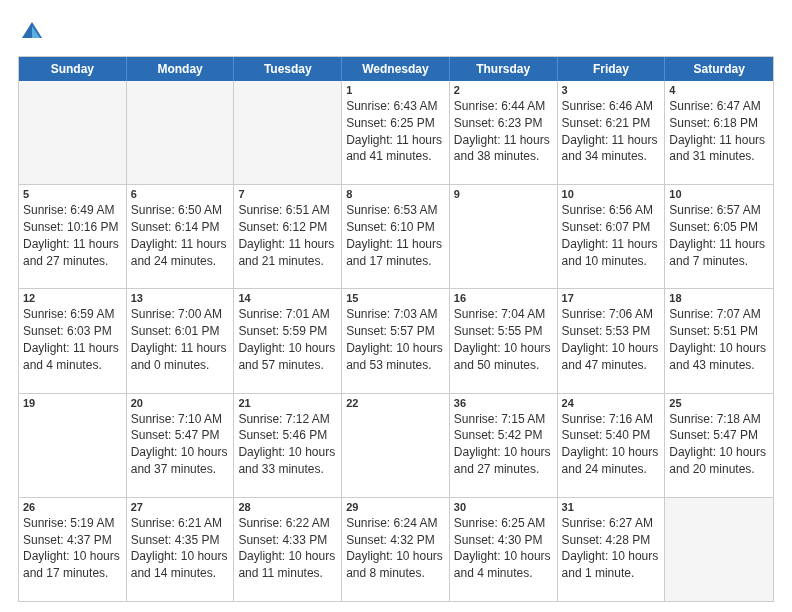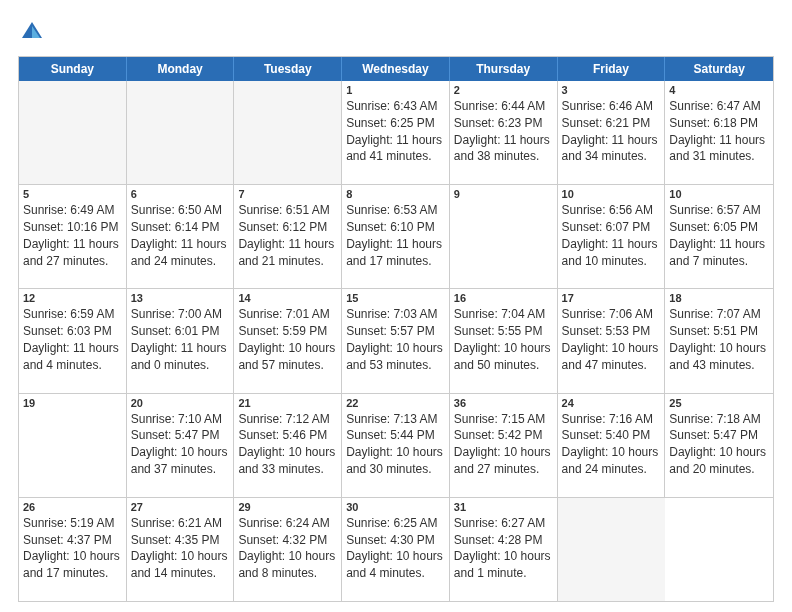--- a/index.html
+++ b/index.html
@@ -282,24 +282,20 @@
           </div>
           <div class="day-cell">
             <div class="day-num">21</div>
             <div class="day-info">Sunrise: 7:12 AM
 Sunset: 5:46 PM
 Daylight: 10 hours
 and 33 minutes.</div>
           </div>
           <div class="day-cell">
             <div class="day-num">22</div>
-            <div class="day-info">Sunrise: 7:13 AM
-Sunset: 5:44 PM
-Daylight: 10 hours
-and 30 minutes.</div>
           </div>
           <div class="day-cell">
             <div class="day-num">36</div>
             <div class="day-info">Sunrise: 7:15 AM
 Sunset: 5:42 PM
 Daylight: 10 hours
 and 27 minutes.</div>
           </div>
           <div class="day-cell">
             <div class="day-num">24</div>
@@ -323,20 +319,27 @@
 Sunset: 4:37 PM
 Daylight: 10 hours
 and 17 minutes.</div>
           </div>
           <div class="day-cell">
             <div class="day-num">27</div>
             <div class="day-info">Sunrise: 6:21 AM
 Sunset: 4:35 PM
 Daylight: 10 hours
 and 14 minutes.</div>
+          </div>
+          <div class="day-cell">
+            <div class="day-num">28</div>
+            <div class="day-info">Sunrise: 6:22 AM
+Sunset: 4:33 PM
+Daylight: 10 hours
+and 11 minutes.</div>
           </div>
           <div class="day-cell">
             <div class="day-num">29</div>
             <div class="day-info">Sunrise: 6:24 AM
 Sunset: 4:32 PM
 Daylight: 10 hours
 and 8 minutes.</div>
           </div>
           <div class="day-cell">
             <div class="day-num">30</div>

